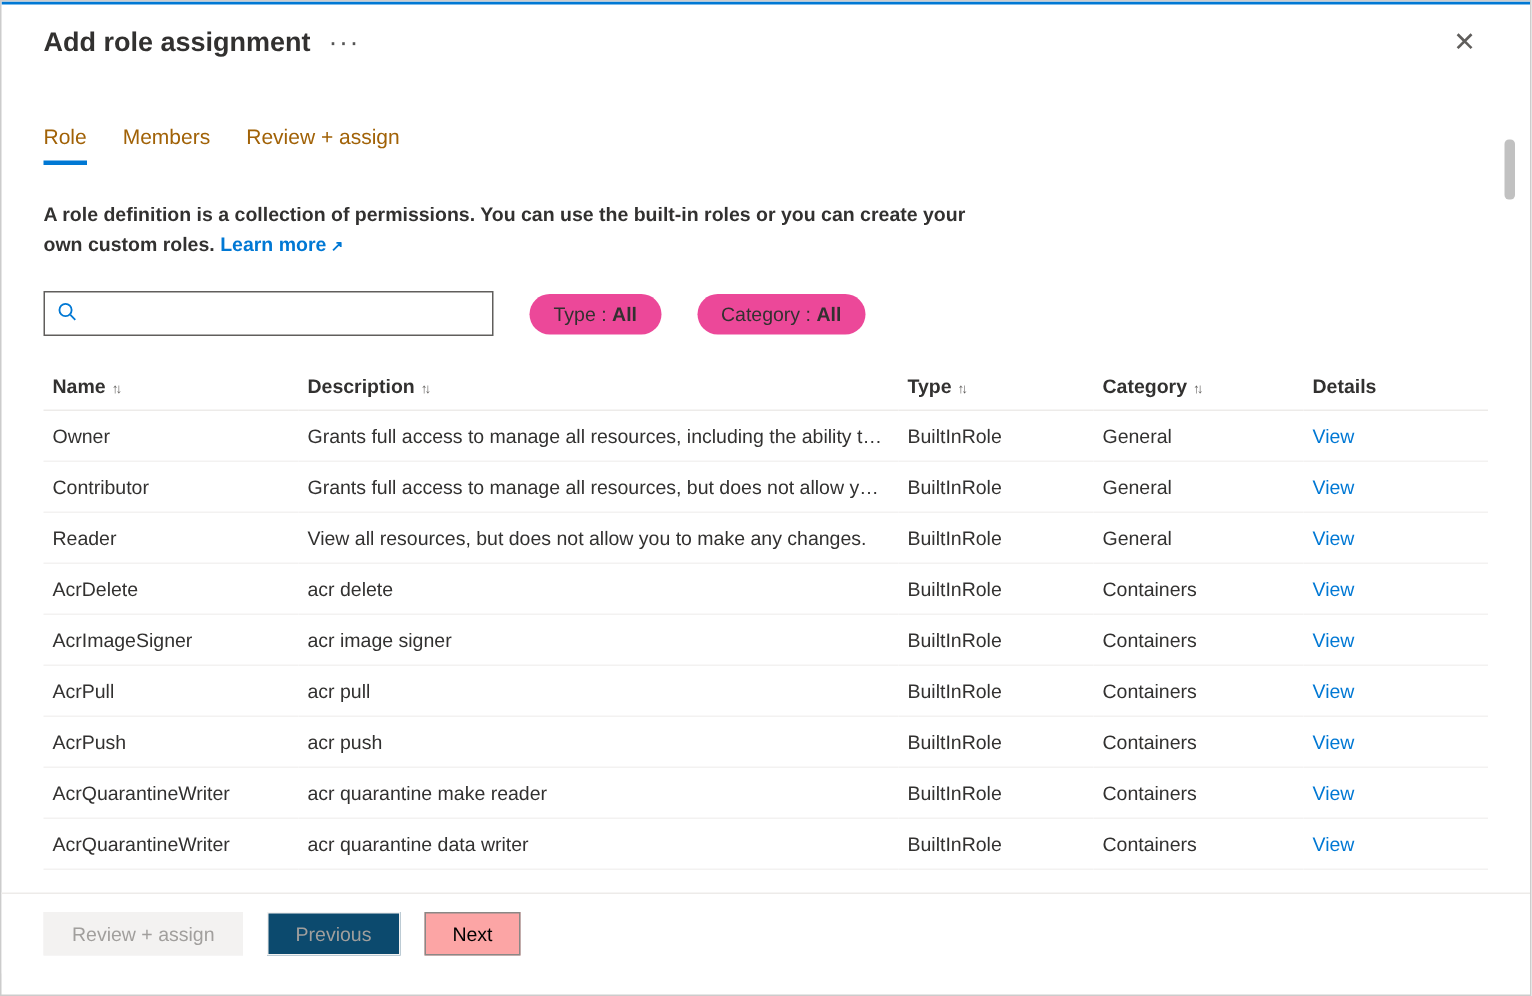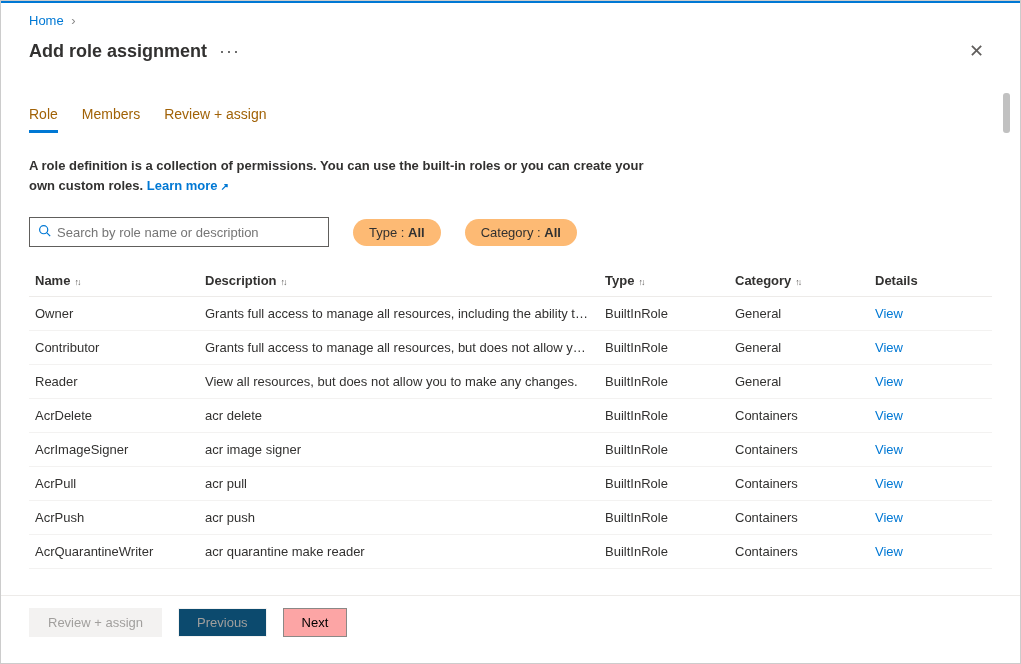--- a/index.html
+++ b/index.html
@@ -32,21 +32,21 @@
     .tabs { display:flex; gap: 24px; margin-top: 40px; border-bottom:1px solid transparent;}
     .tab { color:#a16207; padding-bottom:8px; cursor:pointer; font-size:14px; }
     .tab.active { border-bottom: 3px solid #0078d4; font-weight:400;}
     .desc { margin-top:22px; max-width:620px; line-height:1.5; color:#323130; font-size:13px;font-weight:bold;}
     .learn-more { color:#0078d4; text-decoration:none; cursor:pointer;}
     .ext-icon { font-size:10px; margin-left:3px;}
     .controls-row { display:flex; align-items:center; gap:24px; margin-top:22px;}
     .search-box { display:flex; align-items:center; border:1px solid #605e5c; width:300px; height:30px; padding:0 8px;}
     .search-icon { color:#0078d4; margin-right:6px; font-size:13px;}
     .search-box input { border:none; outline:none; flex:1; font-size:13px; color:#323130;}
-    .pill { background:#fdba74; border-radius:16px; padding:6px 16px; font-size:13px; cursor:pointer; display:inline-block;}
+    .pill { background:#ec4899; border-radius:16px; padding:6px 16px; font-size:13px; cursor:pointer; display:inline-block;}
     .pill strong { font-weight:600; }
     .table { margin-top:18px; width:100%; border-collapse:collapse; }
     .table th { text-align:left; font-weight:600; font-size:13px; padding:8px 6px; border-bottom:1px solid #edebe9;}
     .sort-arrows { font-size:9px; color:#605e5c; margin-left:4px; letter-spacing:-2px;}
     .table td { padding:9px 6px; border-bottom:1px solid #f3f2f1; font-size:13px; vertical-align:middle;}
     .col-name { width:170px; }
     .col-desc { width:400px; white-space:nowrap; overflow:hidden; text-overflow:ellipsis; max-width:400px;}
     .col-type { width:130px; }
     .col-cat { width:140px; }
     .col-det a { color:#0078d4; cursor:pointer; text-decoration:none;}
@@ -57,24 +57,20 @@
     .hscroll { position:absolute; left:0; right:0; bottom:0; height:14px; overflow-x:scroll; }
     .hscroll-inner { width:1022px; height:1px;}
     .vscroll-fake { position:absolute; top:90px; right:10px; width:7px; height:40px; background:#c1c1c1; border-radius:3px;}
   </style>
 </head>
 <body>
 
 <div class="topbar"></div>
 
 <div class="content-wrapper">
-  <div class="breadcrumb">
-    <a>Home</a>
-    <span class="sep">›</span>
-  </div>
 
   <div class="title-row">
     <div class="title-left">
       <h1>Add role assignment</h1>
       <span class="ellipsis">···</span>
     </div>
     <button class="close-x">
       <span>✕</span>
     </button>
   </div>
@@ -93,21 +89,20 @@
   </p>
 
   <div class="controls-row">
     <div class="search-box">
       <span class="search-icon">
         <svg width="13" height="13" viewBox="0 0 16 16" fill="none" stroke="#0078d4" stroke-width="1.5">
             <circle cx="7" cy="7" r="5"></circle>
             <line x1="11" y1="11" x2="15" y2="15"></line>
           </svg>
       </span>
-      <input type="text" placeholder="Search by role name or description" style="">
     </div>
     <span class="pill">
       <span>Type : </span><strong>All</strong>
     </span>
     <span class="pill">
       <span>Category : </span><strong>All</strong>
     </span>
   </div>
 
   <table class="table">

